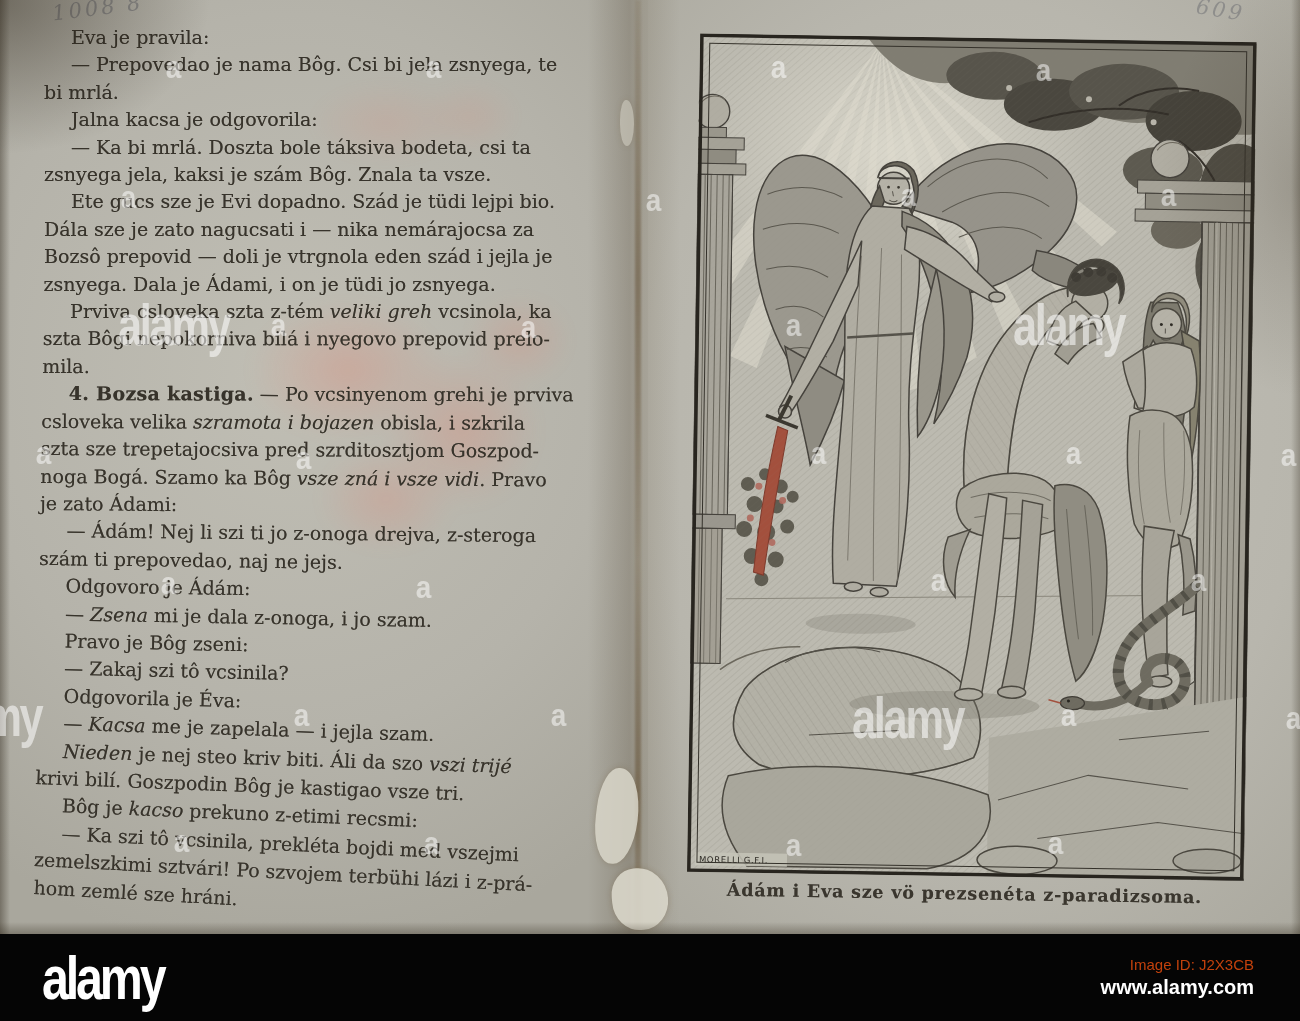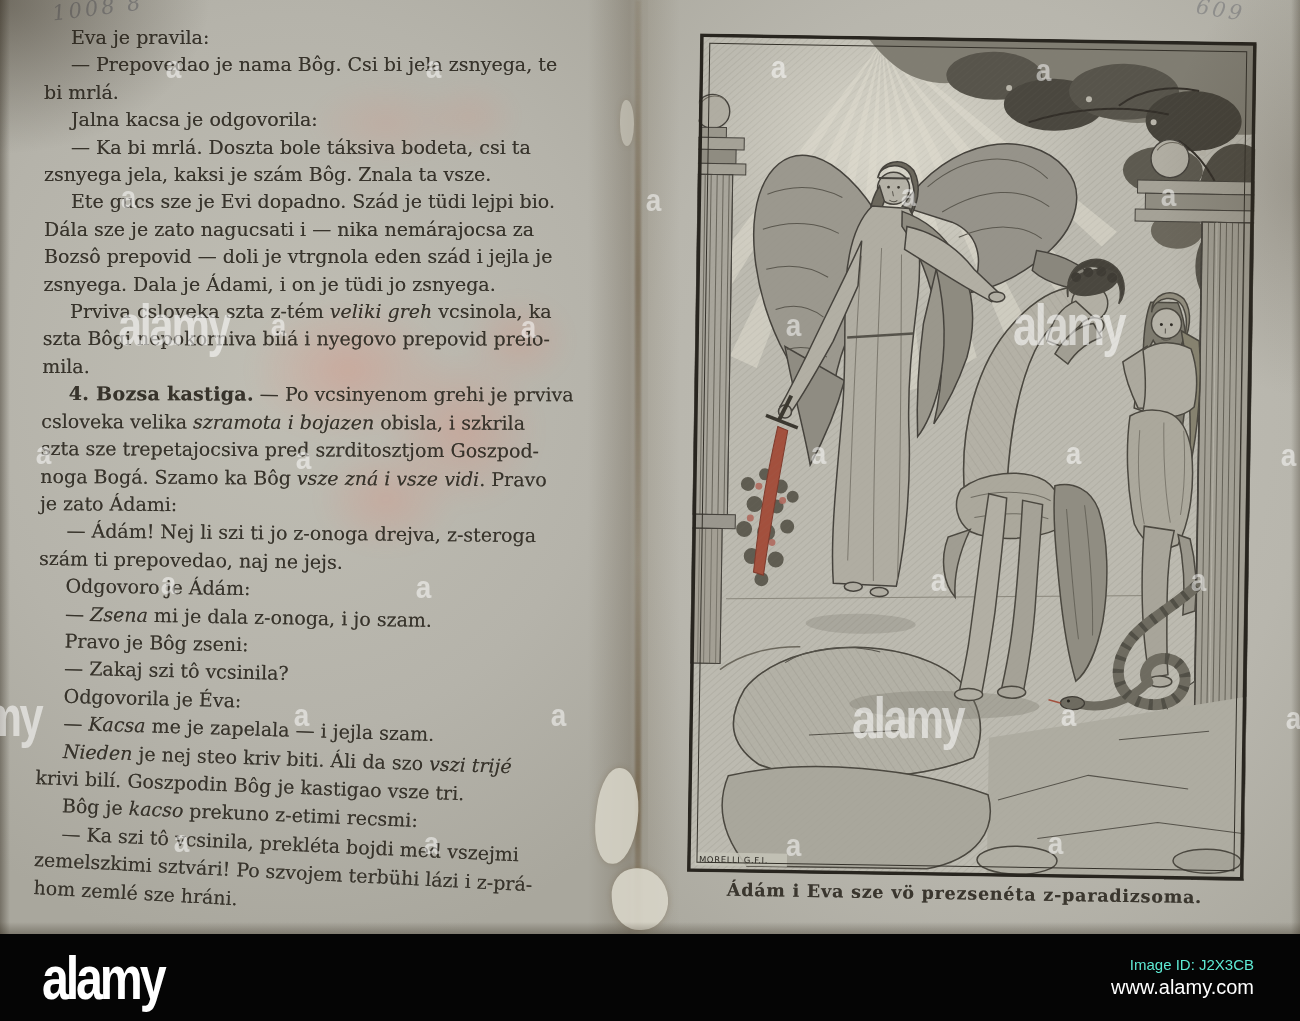--- a/index.html
+++ b/index.html
@@ -79,22 +79,22 @@
       linear-gradient(0deg, rgba(50,42,28,.35) 0px, rgba(50,42,28,0) 12px),
       radial-gradient(120% 130% at 50% 42%, rgba(0,0,0,0) 62%, rgba(45,38,24,.22) 100%);}
 
   
   #footer-bar{position:absolute;left:0;top:934px;width:1300px;height:87px;background:#050505;
     z-index:40;display:flex;align-items:center;justify-content:space-between;
     font-family:"Liberation Sans","DejaVu Sans",sans-serif;color:#fff;}
   #footer-logo{margin-left:42px;font-size:62px;font-weight:bold;letter-spacing:-4px;
     transform:scaleX(.78);transform-origin:0 50%;line-height:1;}
   #footer-right{margin-right:46px;text-align:right;}
-  #footer-id{font-size:15px;color:#5eead4;margin-bottom:3px;}
-  #footer-url{font-size:20px;font-weight:normal;}
+  #footer-id{font-size:15px;color:#c2410c;margin-bottom:3px;}
+  #footer-url{font-size:20px;font-weight:bold;}
 </style>
 </head>
 <body>
 
 <div id="photo">
 
   <div id="left-page">
     <div class="stain" id="stain2"></div>
     <div class="stain" id="stain1"></div>
     <div id="lines">

